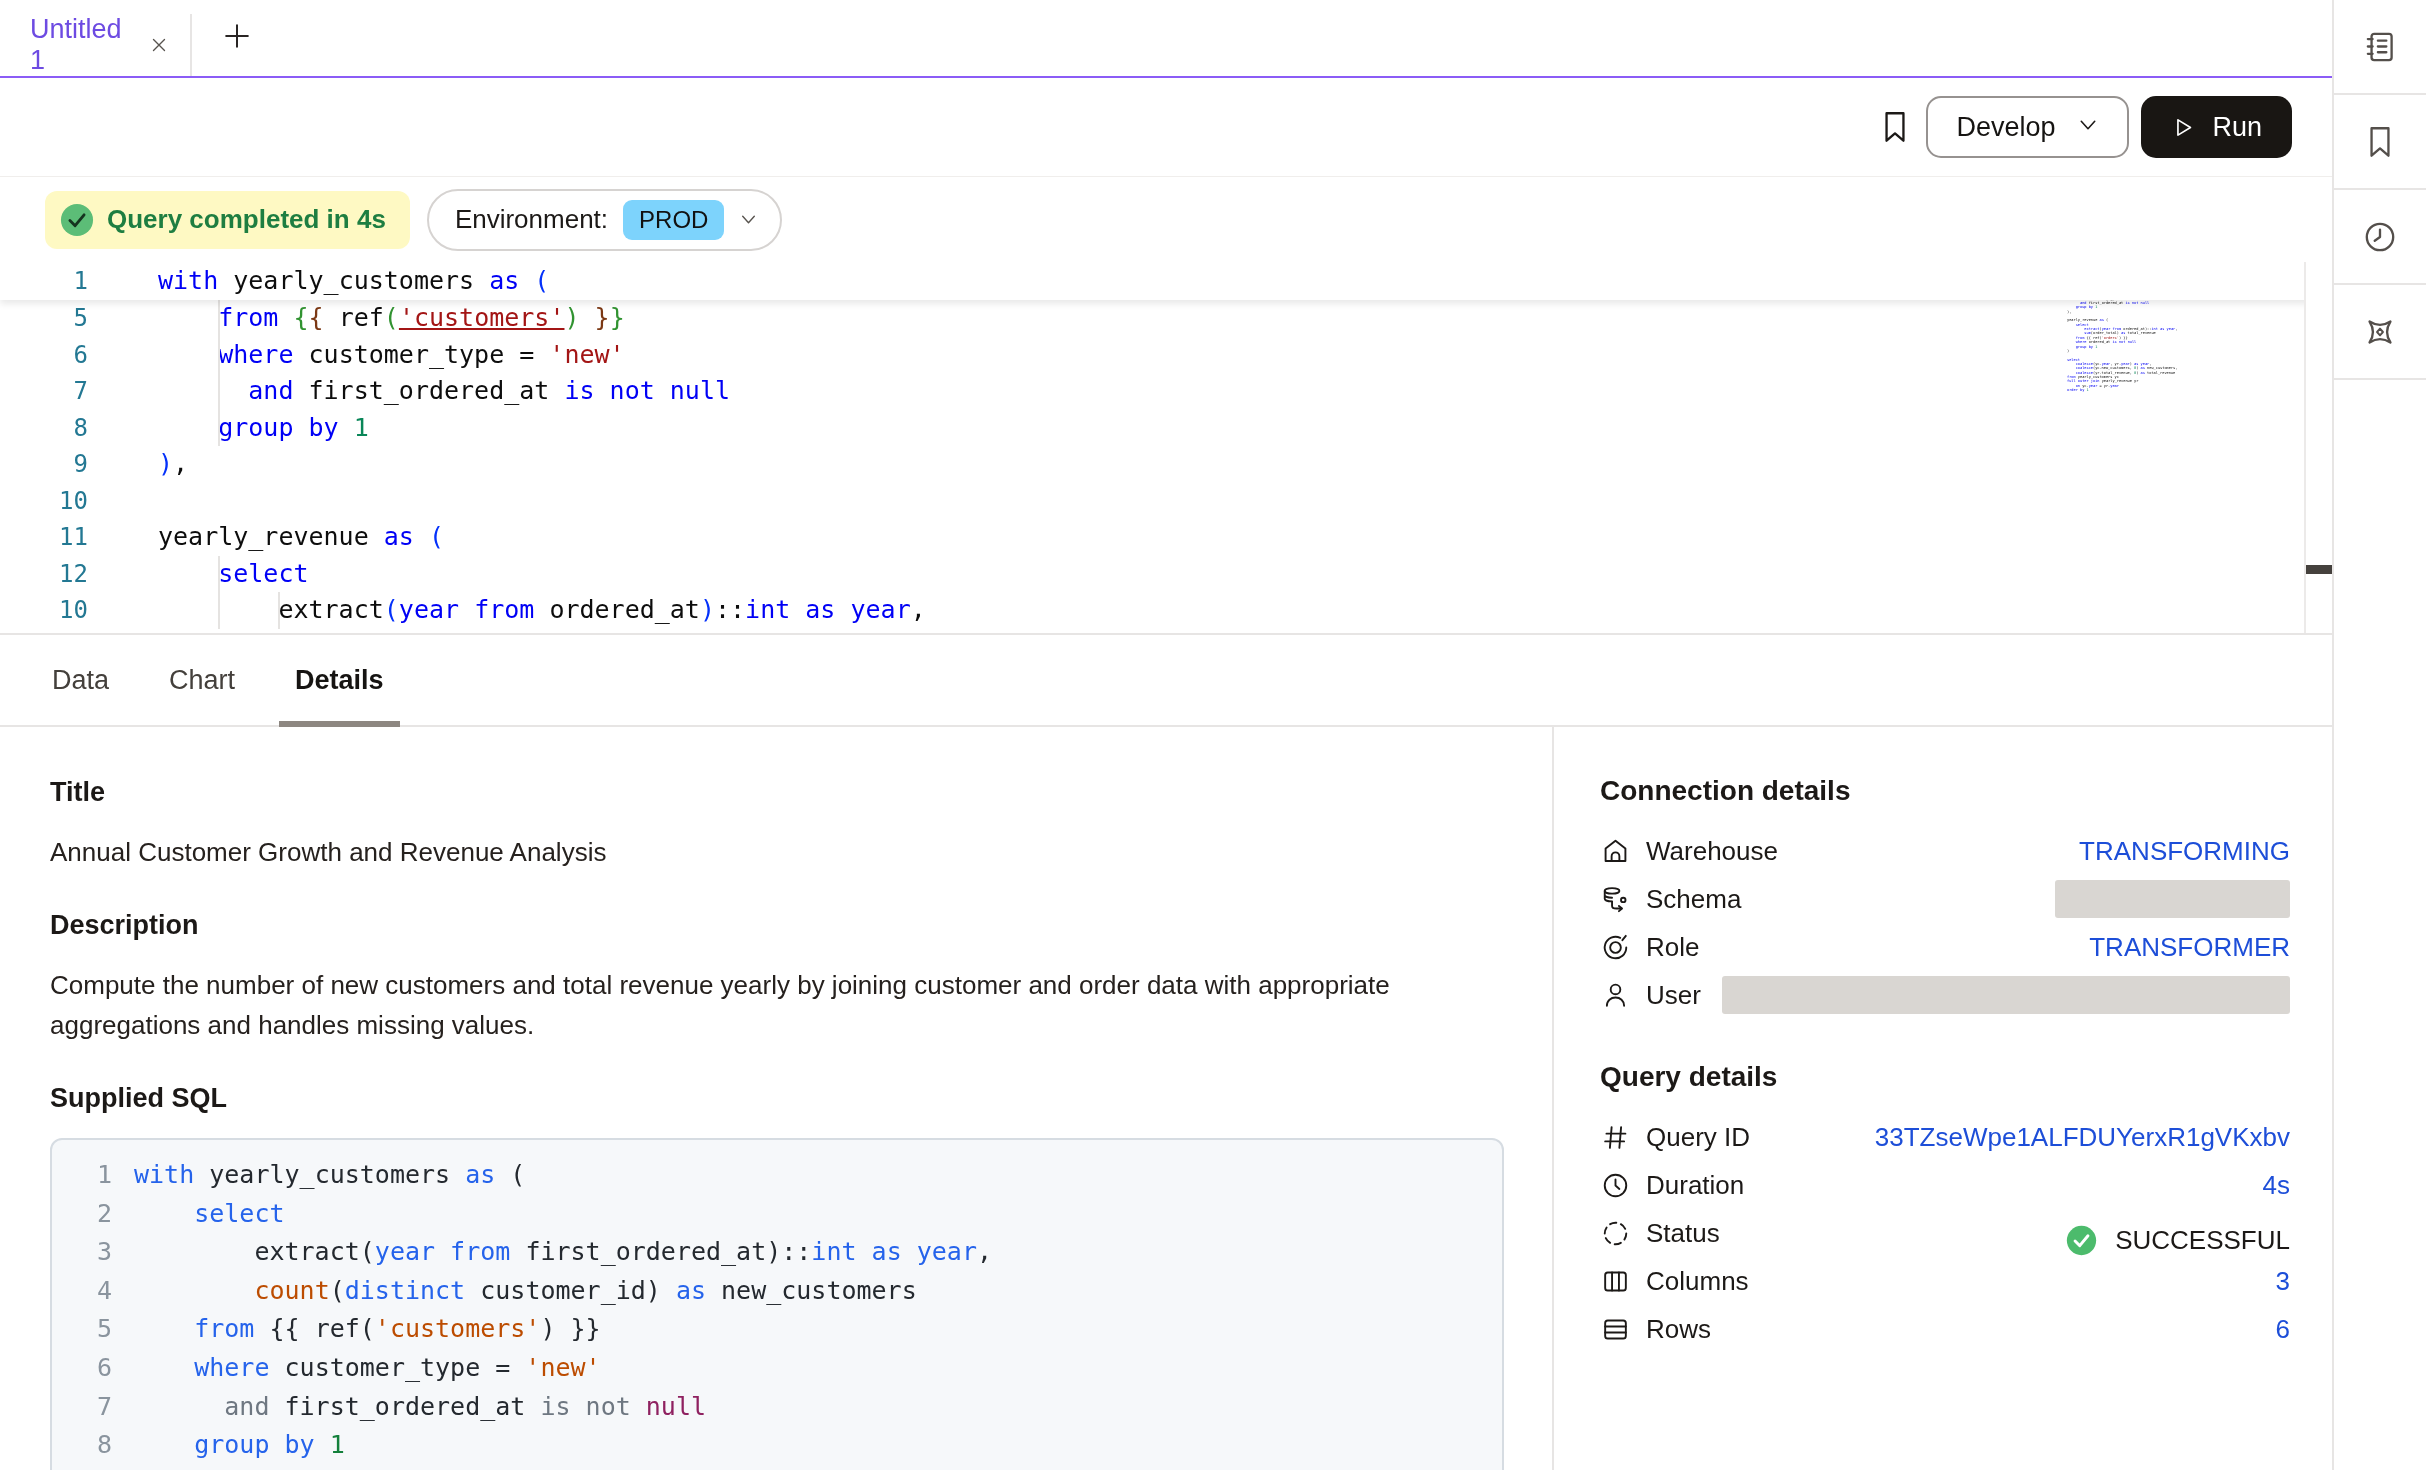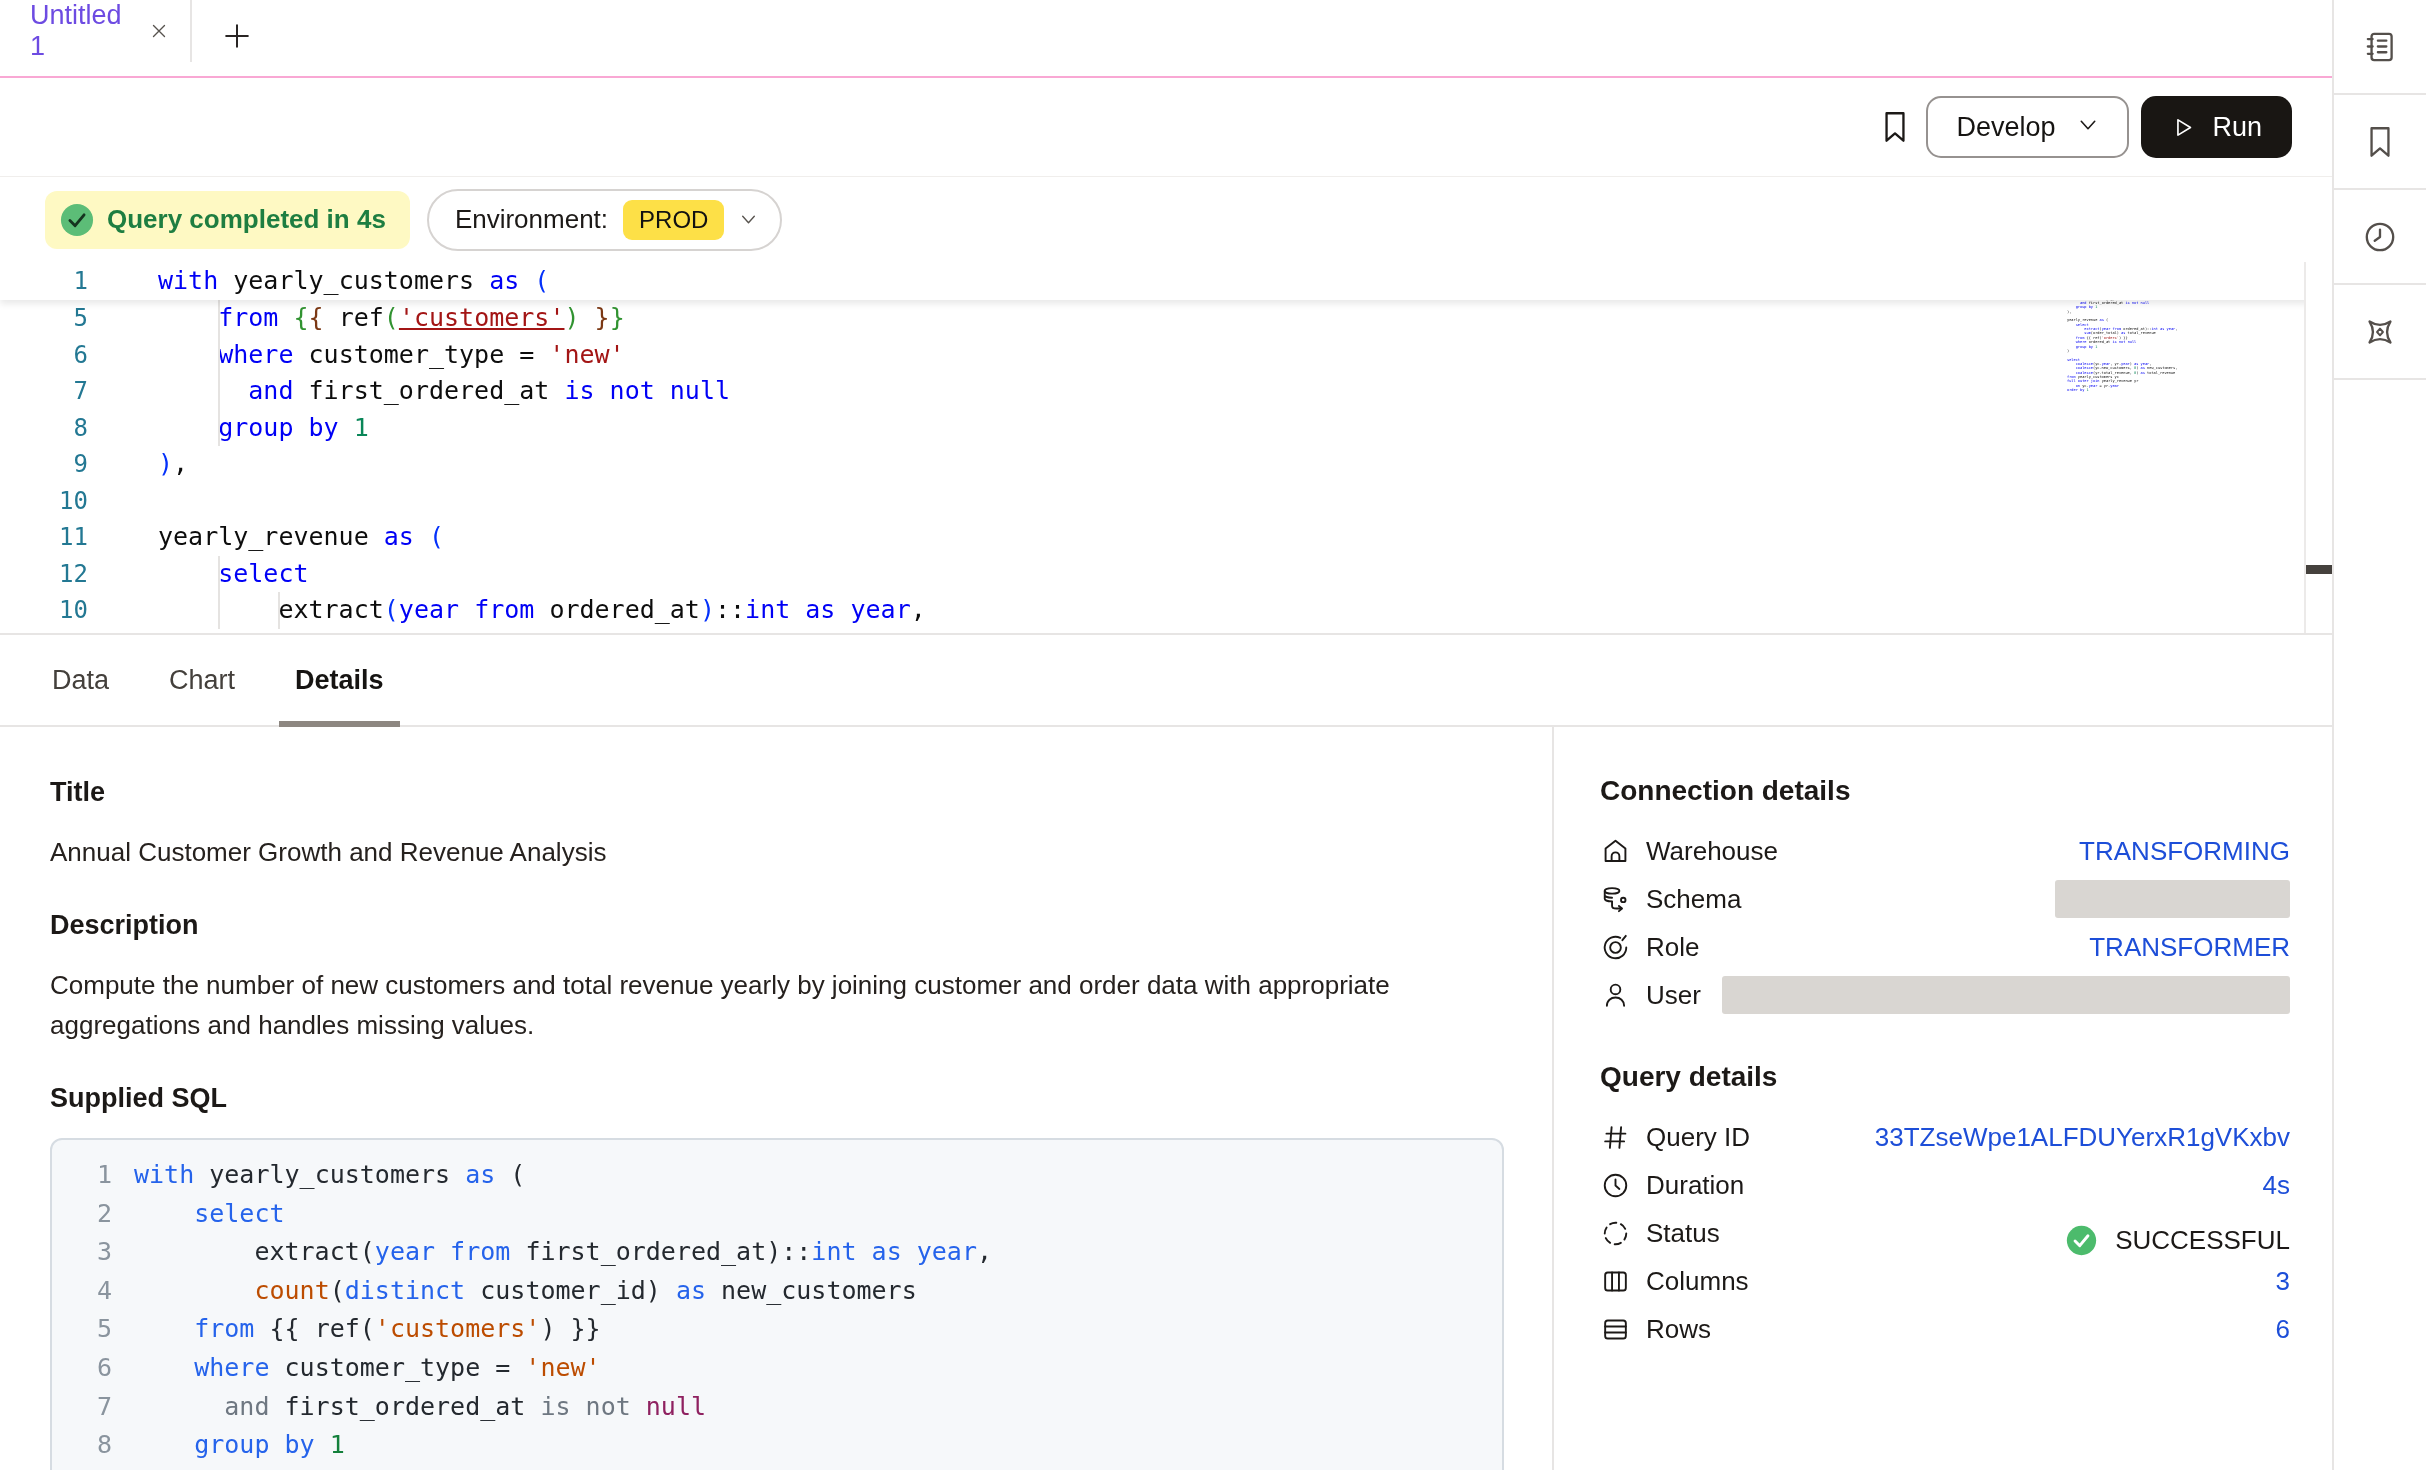--- a/index.html
+++ b/index.html
@@ -9,21 +9,21 @@
   
   .sidebar { position:absolute; top:0; right:0; width:94px; height:100%;
     border-left:2px solid #e7e5e4; background:#fff; }
   .sb-cell { height:95px; border-bottom:2px solid #e7e5e4; display:flex;
     align-items:center; justify-content:center; color:#544f4b; cursor:pointer; }
   .sb-cell svg { width:38px; height:38px; }
 
   
   .main { position:absolute; top:0; left:0; right:94px; height:100%; }
 
-  .tabbar { height:78px; border-bottom:2px solid #f9a8d4; display:flex; align-items:flex-start; }
+  .tabbar { height:78px; border-bottom:2px solid #8b5cf6; display:flex; align-items:flex-end; }
   .tab { width:192px; border-right:2px solid #e7e5e4; display:flex; align-items:center;
     padding:0 20px 0 30px; gap:10px; cursor:pointer; }
   .tab-label { color:#6d4be2; font-size:27px; }
   .tab-close { color:#57534e; margin-left:auto; display:flex; cursor:pointer; }
   .tab-close svg { width:22px; height:22px; }
   .newtab { margin-left:30px; align-self:center; color:#292524; display:flex; cursor:pointer; }
   .newtab svg { width:30px; height:30px; }
 
   .toolbar { height:99px; border-bottom:1px solid #f0eeec; display:flex; align-items:center;
     justify-content:flex-end; gap:12px; padding-right:40px; }
@@ -35,21 +35,21 @@
   .btn-run { height:62px; background:#191613; color:#fff; border:none; border-radius:15px;
     display:flex; align-items:center; gap:16px; padding:0 30px; font-size:27px; font-weight:500; cursor:pointer; }
   .btn-run svg { width:25px; height:25px; }
 
   .statusrow { height:85px; display:flex; align-items:center; gap:17px; padding-left:45px; }
   .qstatus { background:#fef9c3; border-radius:12px; height:58px; padding:0 24px 0 15px;
     display:flex; align-items:center; gap:13px; color:#1e7e41; font-weight:600; font-size:26px; }
   .qstatus .cc { width:34px; height:34px; }
   .envpill { height:62px; border:2px solid #d6d3d1; border-radius:32px; background:#fff;
     display:flex; align-items:center; gap:15px; padding:0 22px 0 26px; font-size:26px; color:#1c1917; cursor:pointer; }
-  .prodbadge { background:#fde047; border-radius:9px; padding:6px 16px; font-size:24px; color:#111; }
+  .prodbadge { background:#7dd3fc; border-radius:9px; padding:6px 16px; font-size:24px; color:#111; }
   .envpill svg { width:19px; height:19px; color:#57534e; }
 
   
   .editor { position:relative; height:373px; border-bottom:2px solid #e7e5e4;
     font-size:25px; overflow:hidden; cursor:text; }
   .ed-line { display:flex; height:36.5px; line-height:36.5px; position:relative; }
   .ed-line.sticky { height:38px; line-height:38px; background:#fff; position:relative; z-index:3;
     box-shadow:0 4px 7px rgba(0,0,0,.09); }
   .ed-line .ln { width:88px; flex:none; text-align:right; color:#237893; font-size:24px;
     font-family:"DejaVu Sans Mono", monospace; }

